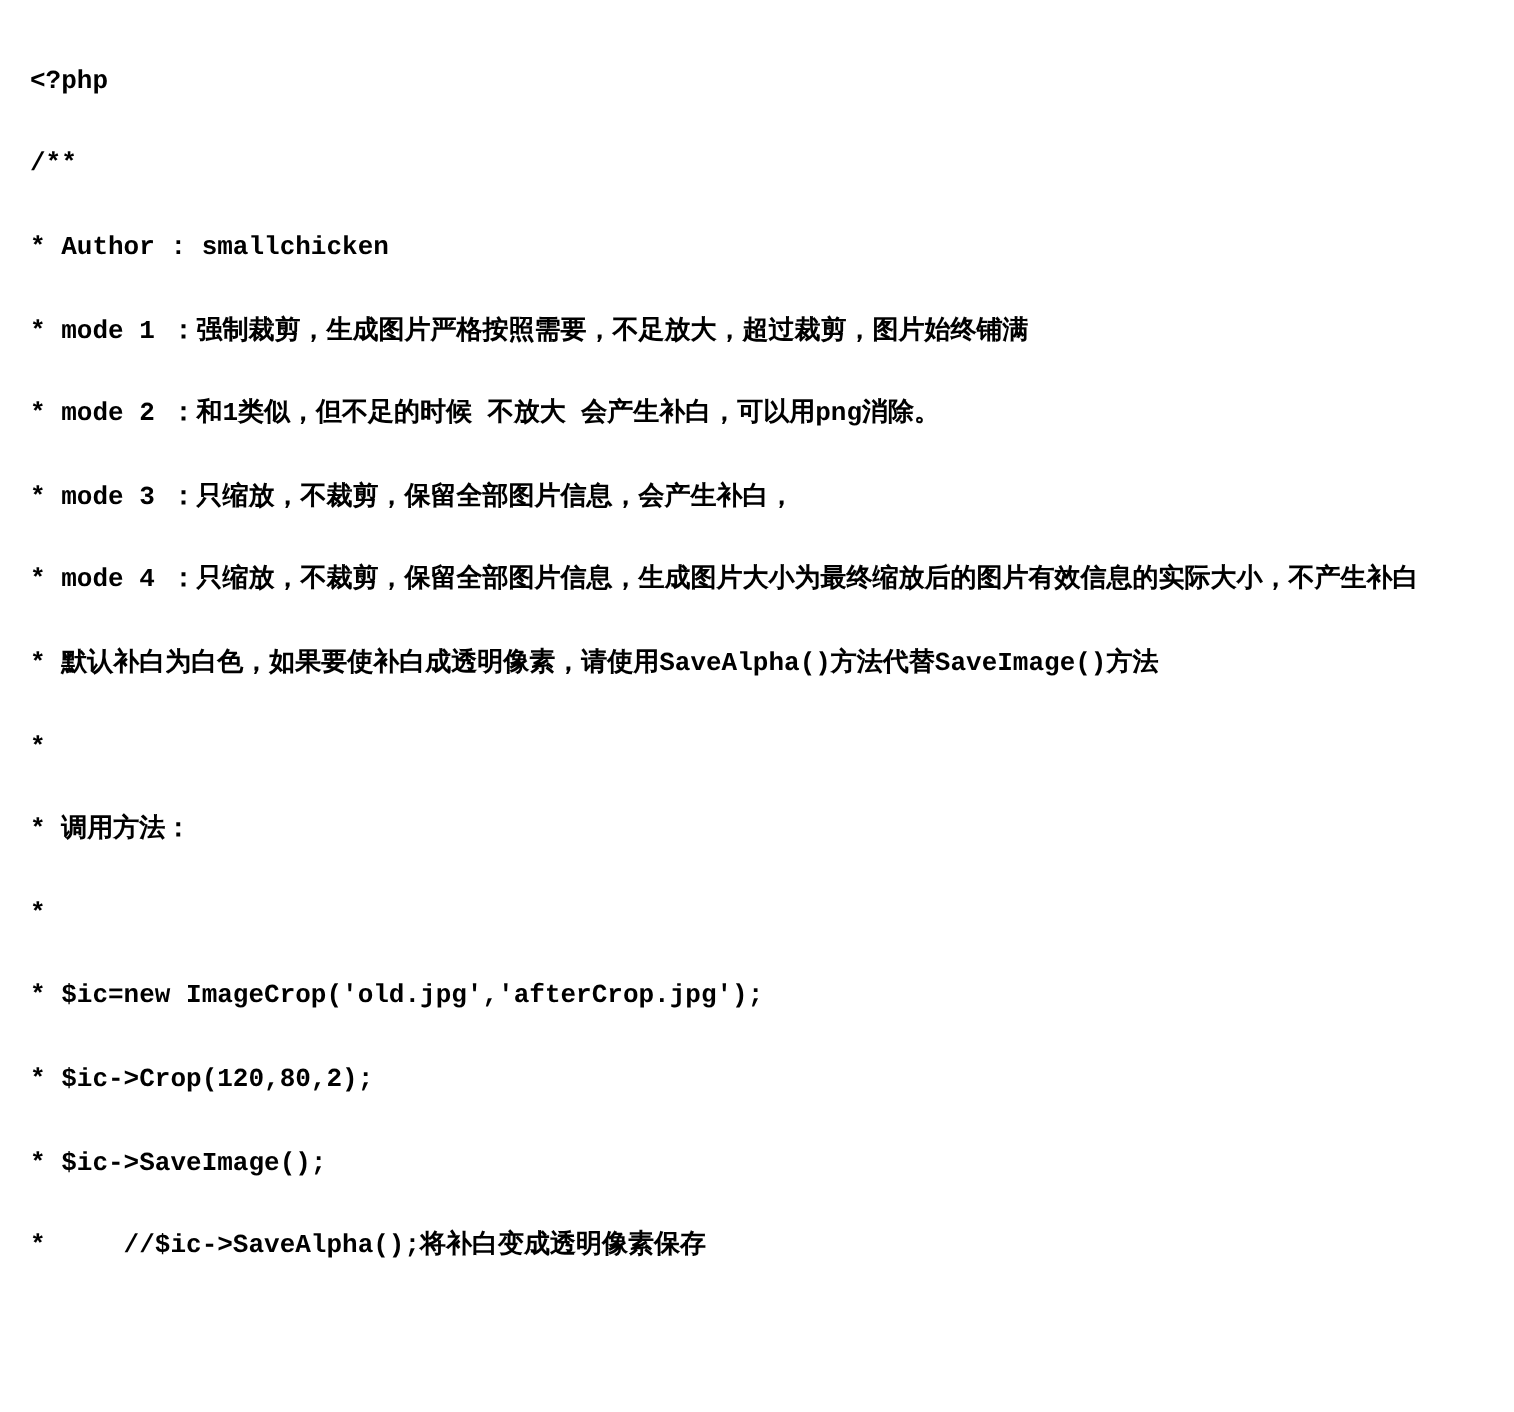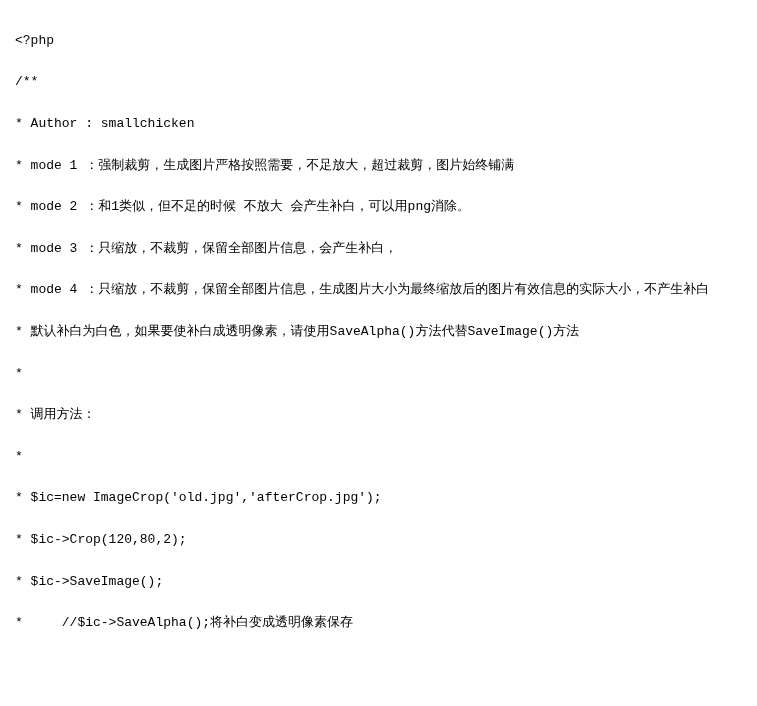--- a/index.html
+++ b/index.html
@@ -1,18 +1,19 @@
 <!DOCTYPE html>
 <html><head>
   <meta charset="utf-8">
   <style>
     * {
       margin: 0;
       padding: 0;
       box-sizing: border-box;
+      font-weight: bold;
     }
 
     body {
       background-color: #ffffff;
       font-family: 'Courier New', Courier, monospace;
       font-size: 13px;
       color: #000000;
       padding: 10px 15px;
       line-height: 1.6;
     }

